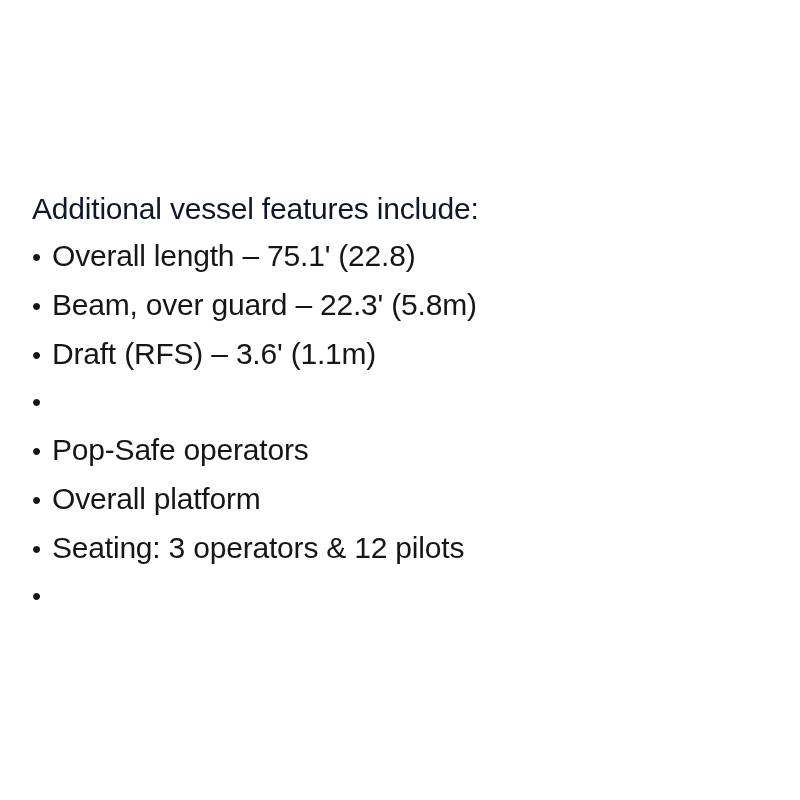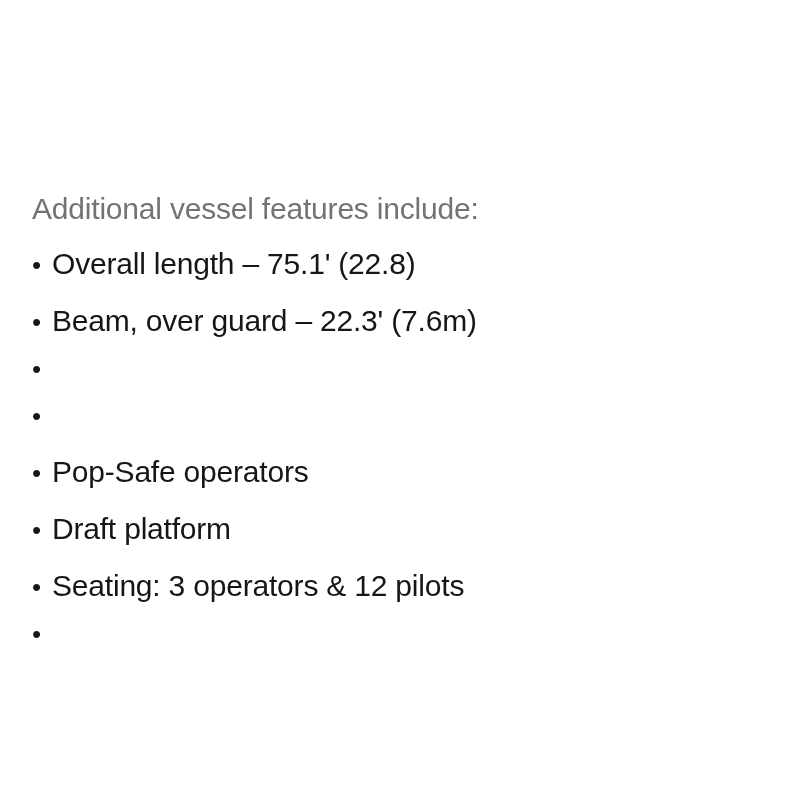--- a/index.html
+++ b/index.html
@@ -24,21 +24,21 @@
     position: absolute;
     left: 32px;
     top: 185px;
     width: 760px;
   }
   .feature-heading {
     font-size: 30px;
     line-height: 47px;
     font-weight: 400;
     letter-spacing: -0.2px;
-    color: #737373;
+    color: #0f172a;
     white-space: nowrap;
   }
   .feature-list {
     list-style: none;
     margin: 0;
     padding: 0;
   }
   .feature-list li {
     font-size: 30px;
     line-height: 47px;
@@ -50,51 +50,51 @@
     align-items: baseline;
   }
   .bullet {
     display: inline-block;
     width: 20px;
     flex: 0 0 20px;
     font-size: 26px;
   }
   .item-text {
     display: inline-block;
-    margin-top: 8px;
   }
 </style>
 </head>
 <body>
 
 <div class="page">
   <div class="feature-block">
     <div class="feature-heading">Additional vessel features include:</div>
     <ul class="feature-list">
       <li>
         <span class="bullet">•</span>
         <span class="item-text">Overall length – 75.1' (22.8)</span>
       </li>
       <li>
         <span class="bullet">•</span>
-        <span class="item-text">Beam, over guard – 22.3' (7.6m)</span>
+        <span class="item-text">Beam, over guard – 22.3' (5.8m)</span>
       </li>
       <li>
         <span class="bullet">•</span>
+        <span class="item-text">Draft (RFS) – 3.6' (1.1m)</span>
       </li>
       <li>
         <span class="bullet">•</span>
       </li>
       <li>
         <span class="bullet">•</span>
         <span class="item-text">Pop-Safe operators</span>
       </li>
       <li>
         <span class="bullet">•</span>
-        <span class="item-text">Draft platform</span>
+        <span class="item-text">Overall platform</span>
       </li>
       <li>
         <span class="bullet">•</span>
         <span class="item-text">Seating: 3 operators &amp; 12 pilots</span>
       </li>
       <li>
         <span class="bullet">•</span>
       </li>
     </ul>
   </div>

